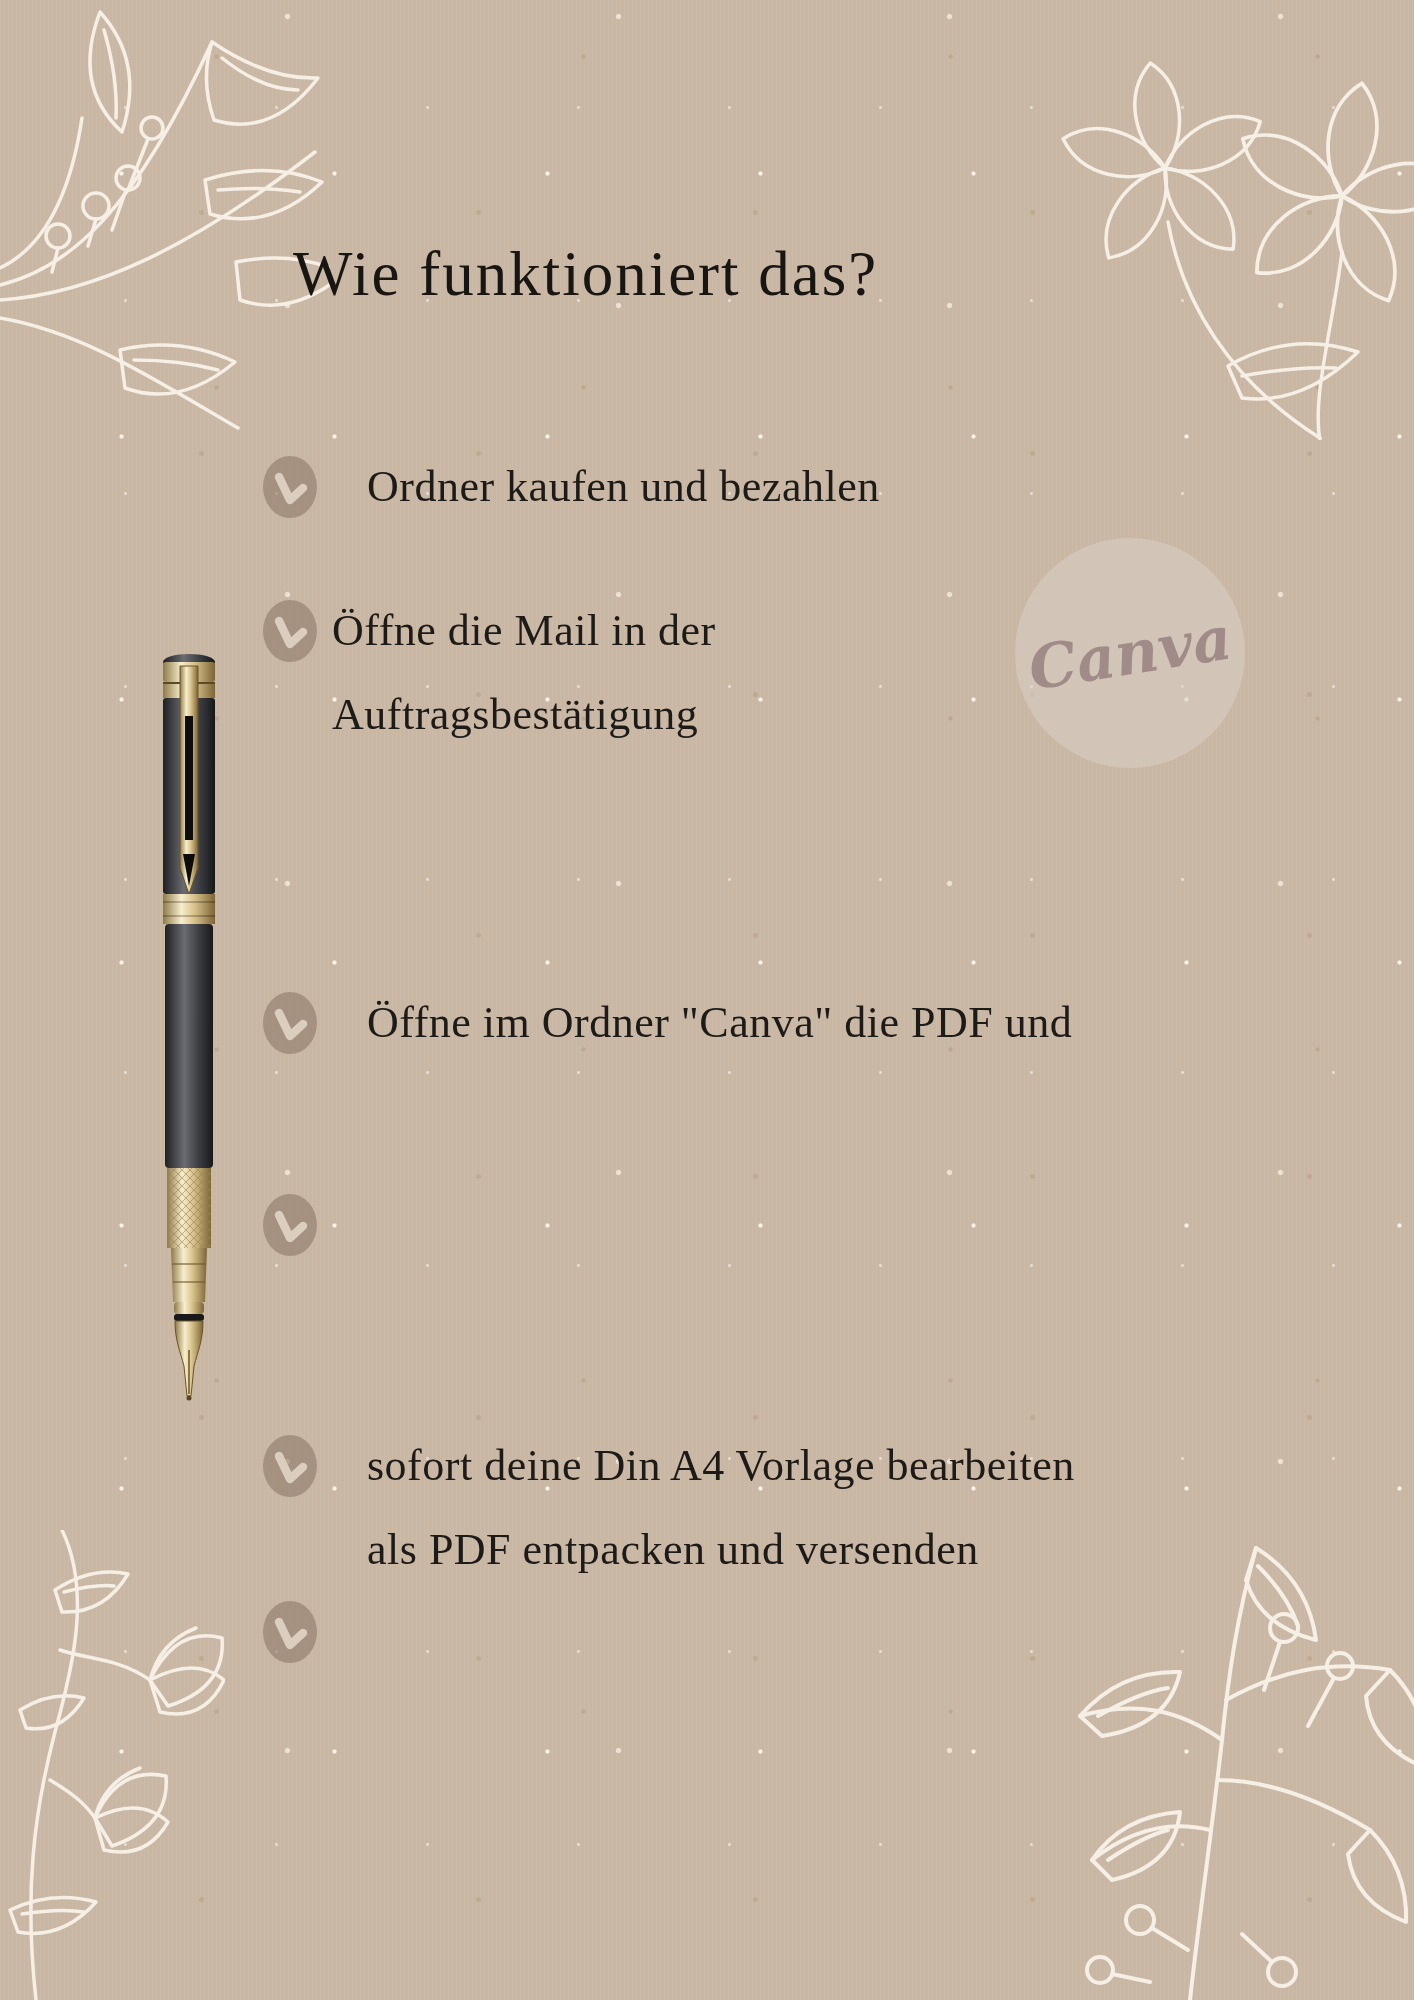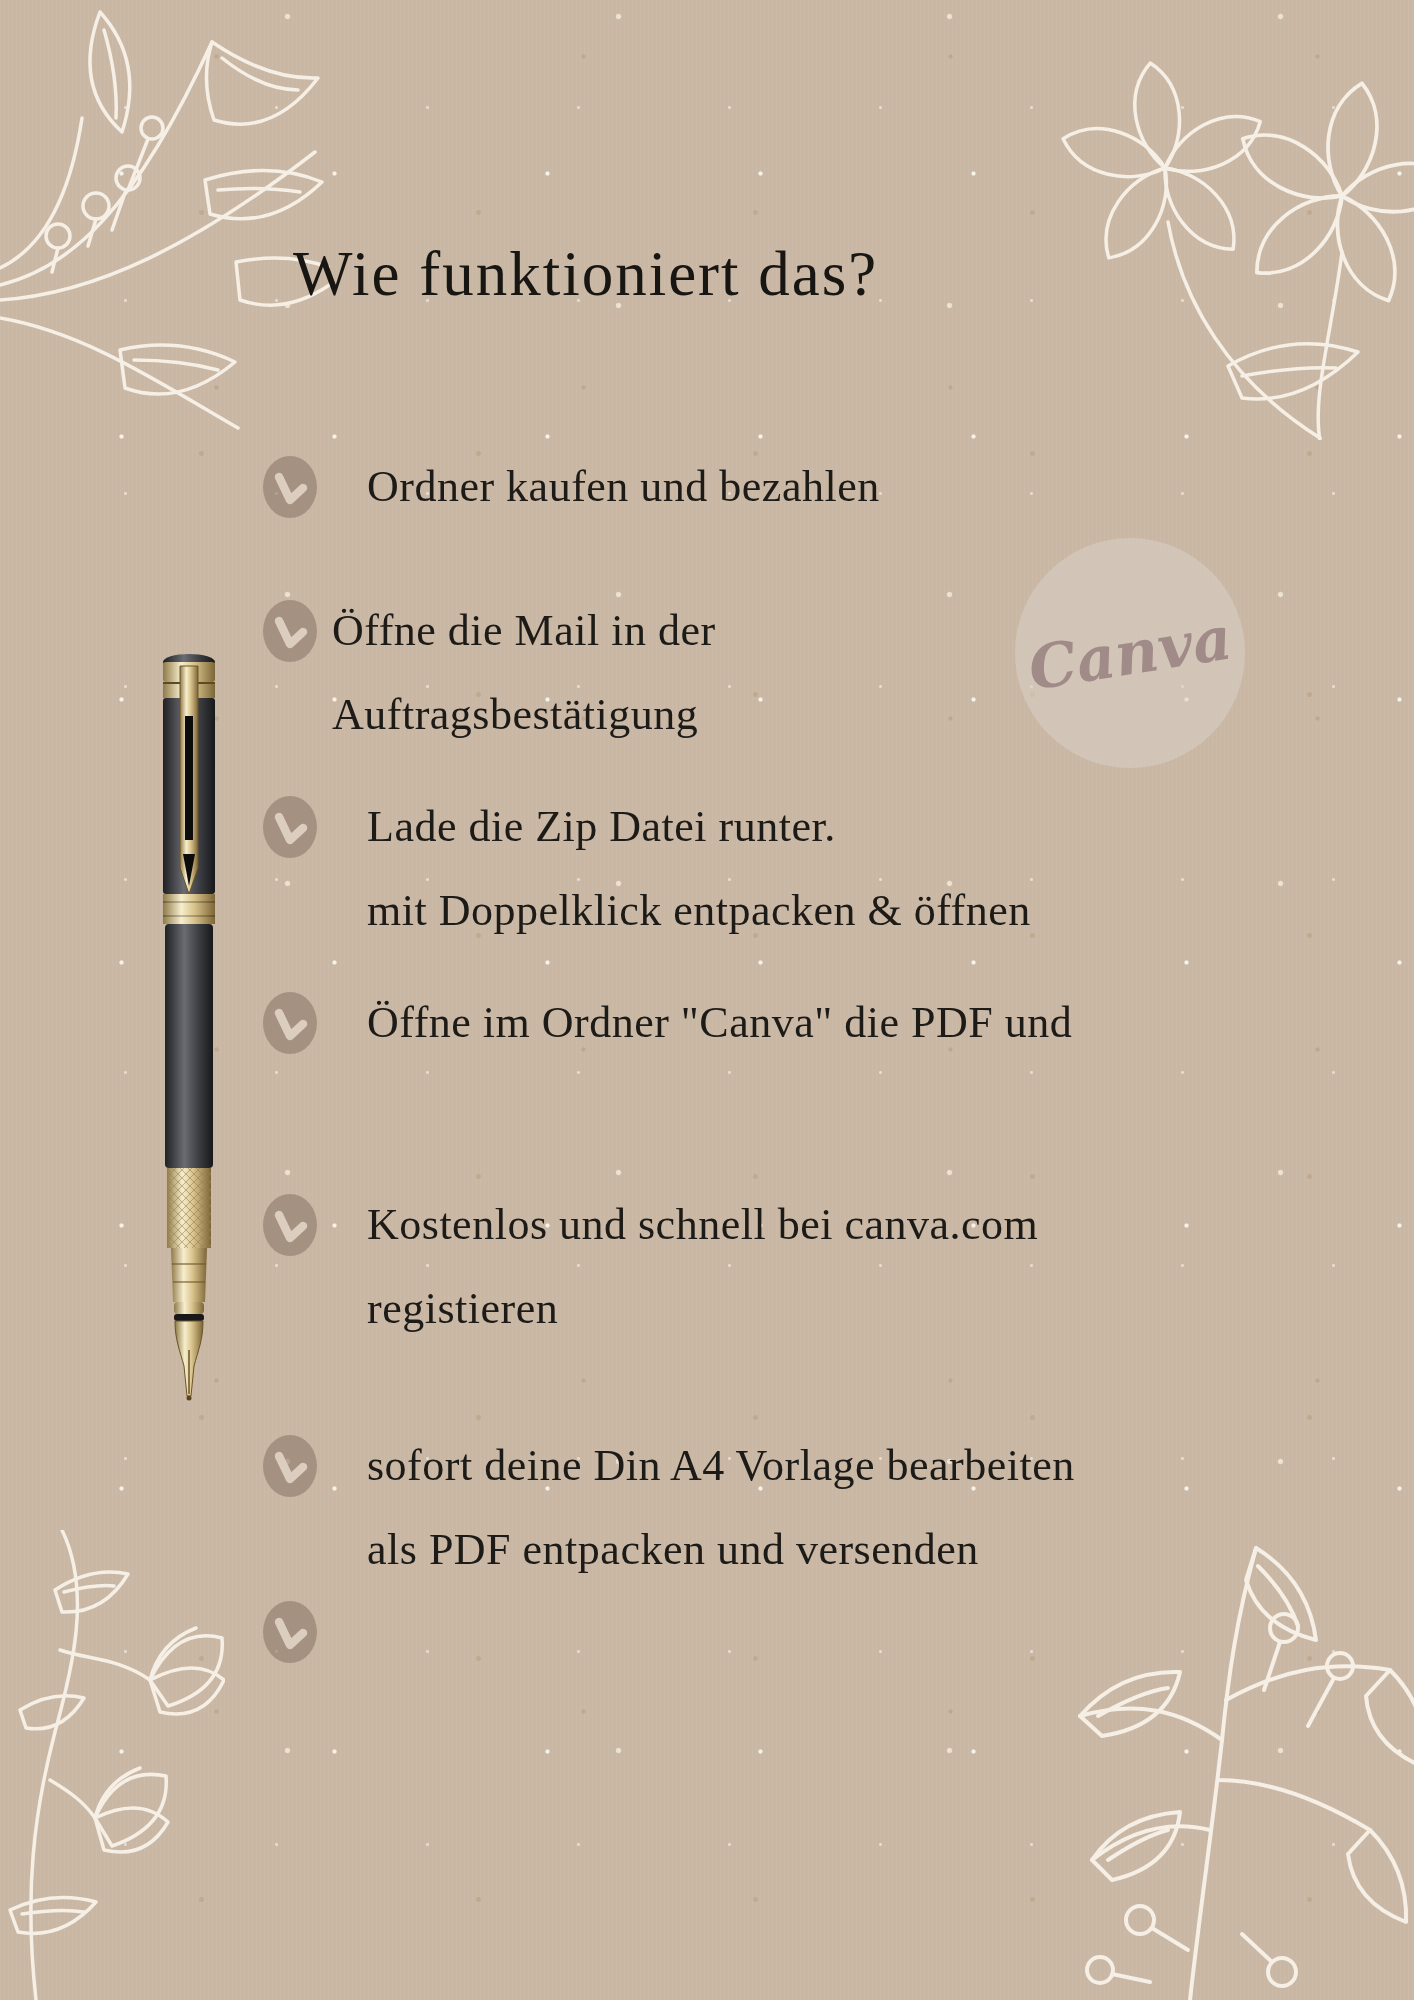--- a/index.html
+++ b/index.html
@@ -210,50 +210,36 @@
     <svg class="check" width="54" height="62" viewBox="0 0 54 62">
       <ellipse cx="27" cy="31" rx="27" ry="31" fill="rgba(139,117,104,0.58)"></ellipse>
       <polyline points="16,21 27,44 40,32" fill="none" stroke="#dbcebf" stroke-width="8.5" stroke-linecap="round" stroke-linejoin="round"></polyline>
     </svg>
     <div class="lines">
       <span>Öffne die Mail in der</span>
       <span>Auftragsbestätigung</span>
     </div>
   </div>
 
-  <div class="step s3">
-    <svg class="check" width="54" height="62" viewBox="0 0 54 62">
-      <ellipse cx="27" cy="31" rx="27" ry="31" fill="rgba(139,117,104,0.58)"></ellipse>
-      <polyline points="16,21 27,44 40,32" fill="none" stroke="#dbcebf" stroke-width="8.5" stroke-linecap="round" stroke-linejoin="round"></polyline>
-    </svg>
-    <div class="lines">
-      <span>Lade die Zip Datei runter.</span>
-      <span>mit Doppelklick entpacken &amp; öffnen</span>
-    </div>
-  </div>
 
   <div class="step s4">
     <svg class="check" width="54" height="62" viewBox="0 0 54 62">
       <ellipse cx="27" cy="31" rx="27" ry="31" fill="rgba(139,117,104,0.58)"></ellipse>
       <polyline points="16,21 27,44 40,32" fill="none" stroke="#dbcebf" stroke-width="8.5" stroke-linecap="round" stroke-linejoin="round"></polyline>
     </svg>
     <div class="lines">
       <span>Öffne im Ordner "Canva" die PDF und</span>
     </div>
   </div>
 
   <div class="step s5">
     <svg class="check" width="54" height="62" viewBox="0 0 54 62">
       <ellipse cx="27" cy="31" rx="27" ry="31" fill="rgba(139,117,104,0.58)"></ellipse>
       <polyline points="16,21 27,44 40,32" fill="none" stroke="#dbcebf" stroke-width="8.5" stroke-linecap="round" stroke-linejoin="round"></polyline>
     </svg>
-    <div class="lines">
-      <span>Kostenlos und schnell bei canva.com</span>
-      <span>registieren</span>
-    </div>
   </div>
 
   <div class="step s6">
     <svg class="check" width="54" height="62" viewBox="0 0 54 62">
       <ellipse cx="27" cy="31" rx="27" ry="31" fill="rgba(139,117,104,0.58)"></ellipse>
       <polyline points="16,21 27,44 40,32" fill="none" stroke="#dbcebf" stroke-width="8.5" stroke-linecap="round" stroke-linejoin="round"></polyline>
     </svg>
     <div class="lines">
       <span>sofort deine Din A4 Vorlage bearbeiten</span>
       <span>als PDF entpacken und versenden</span>

